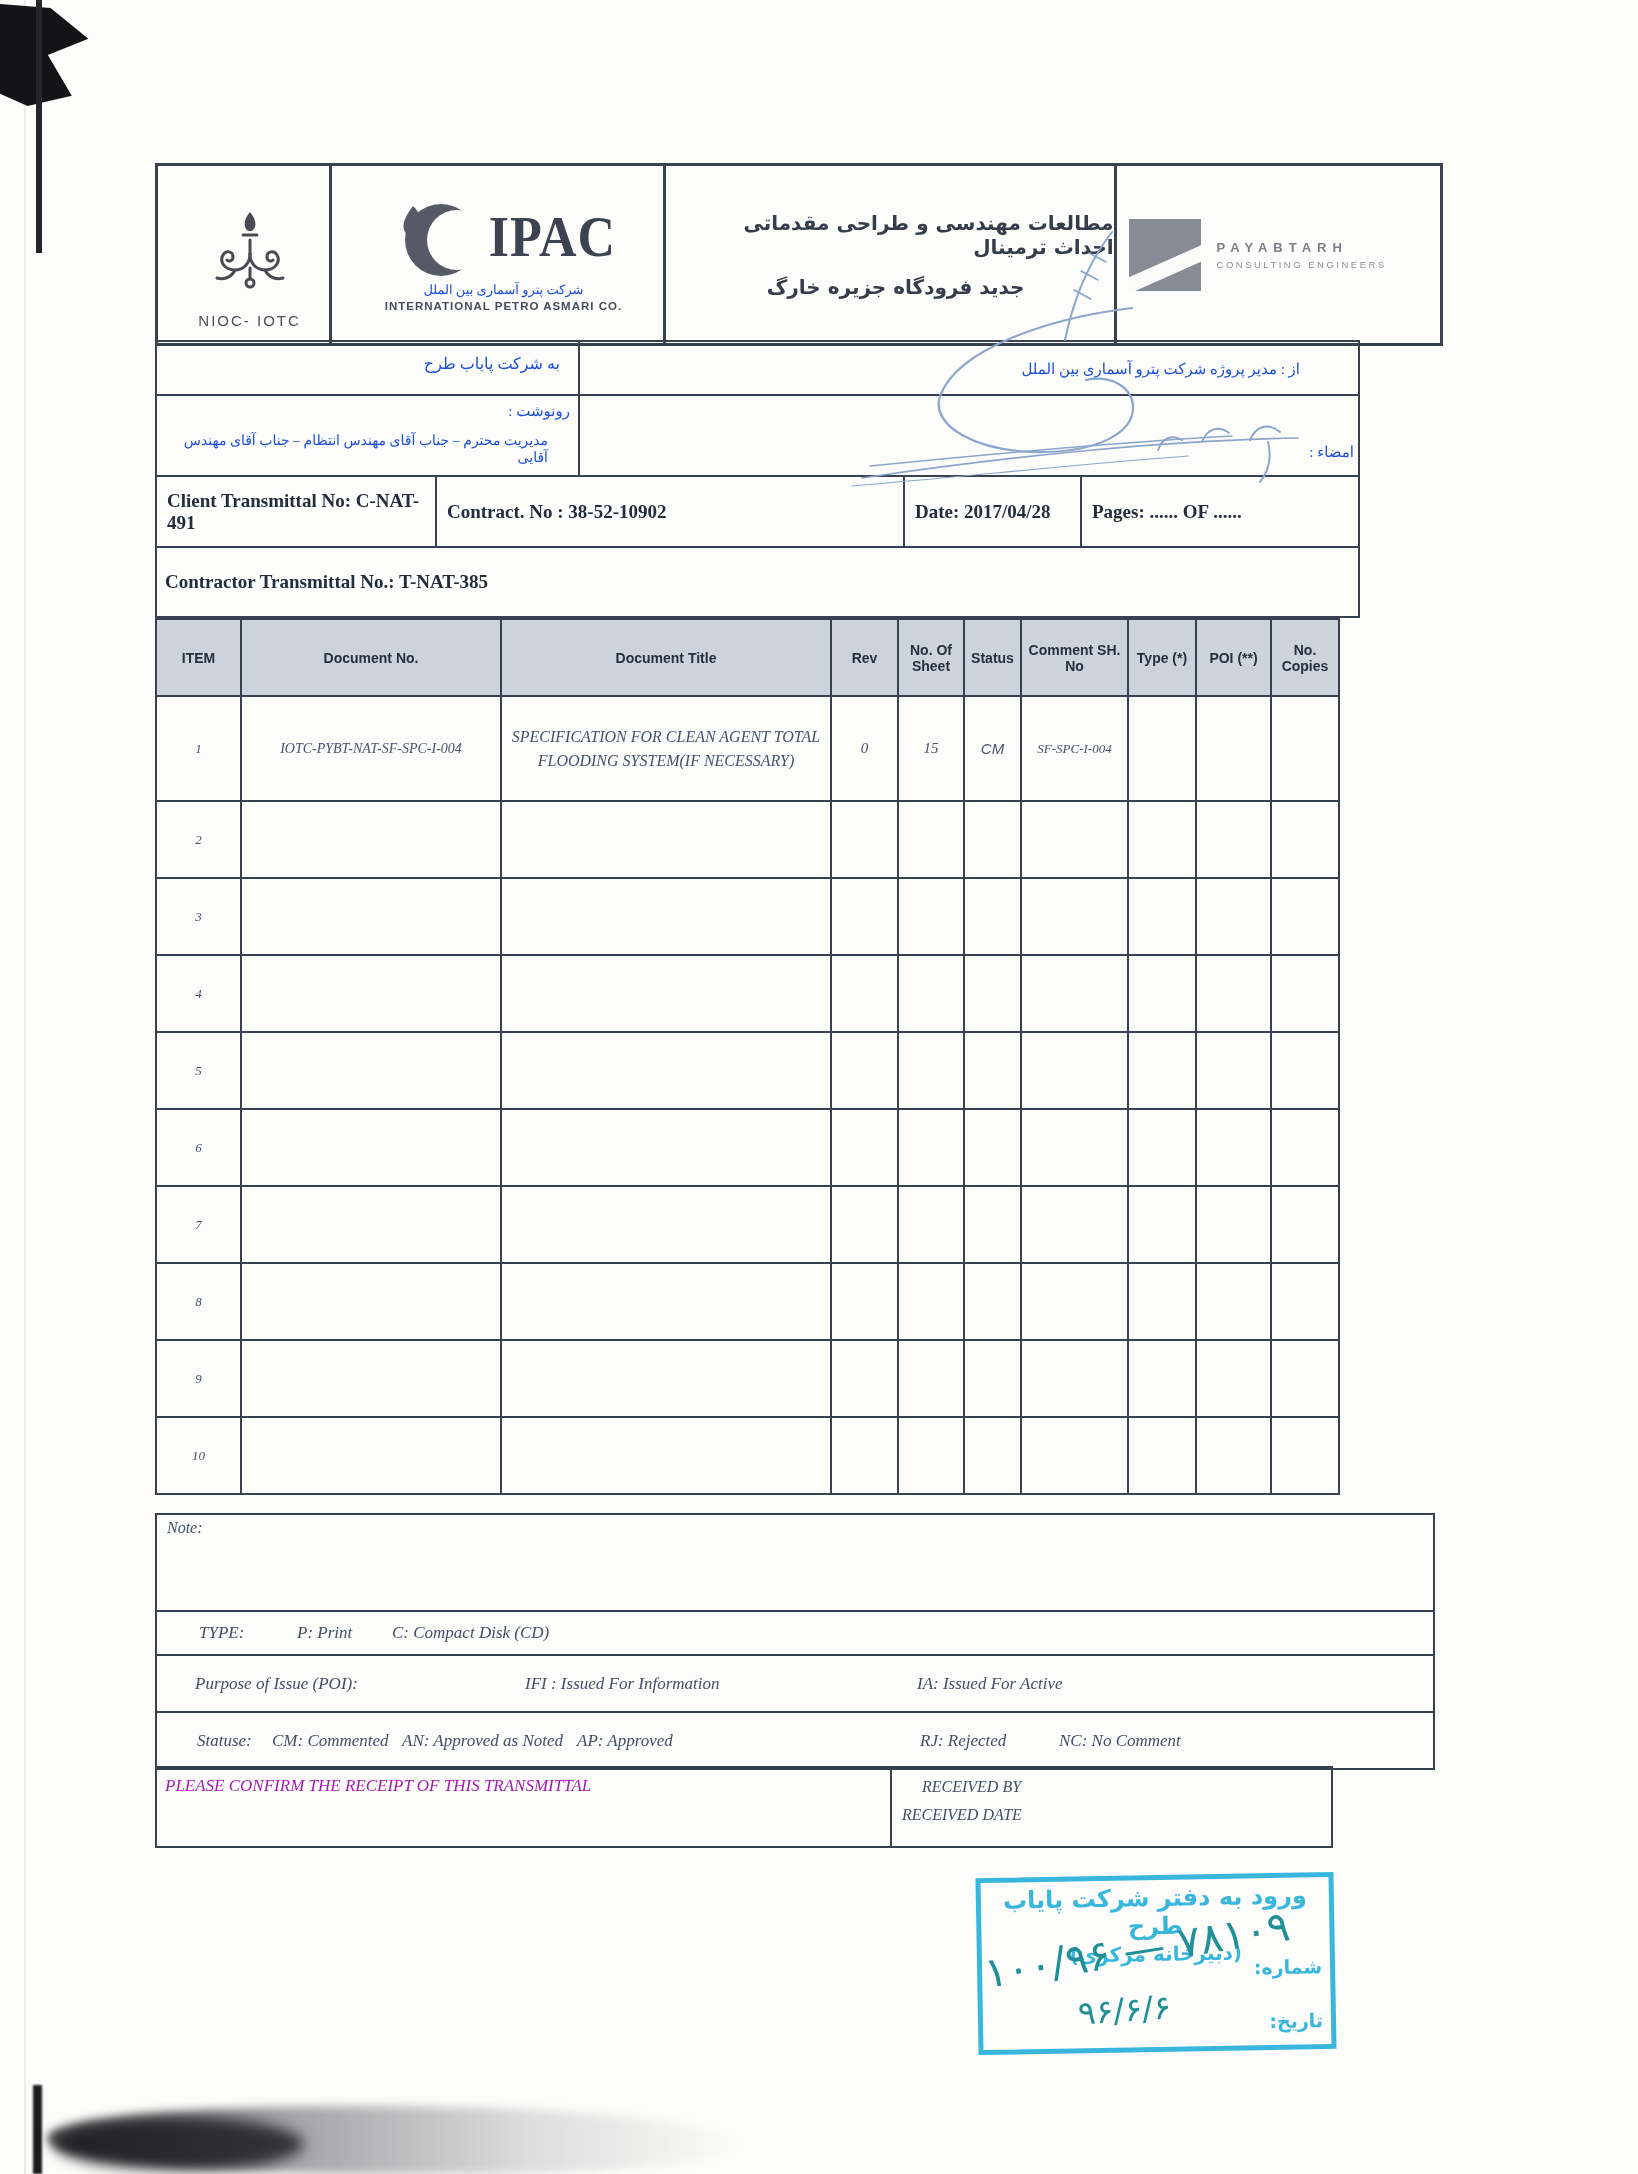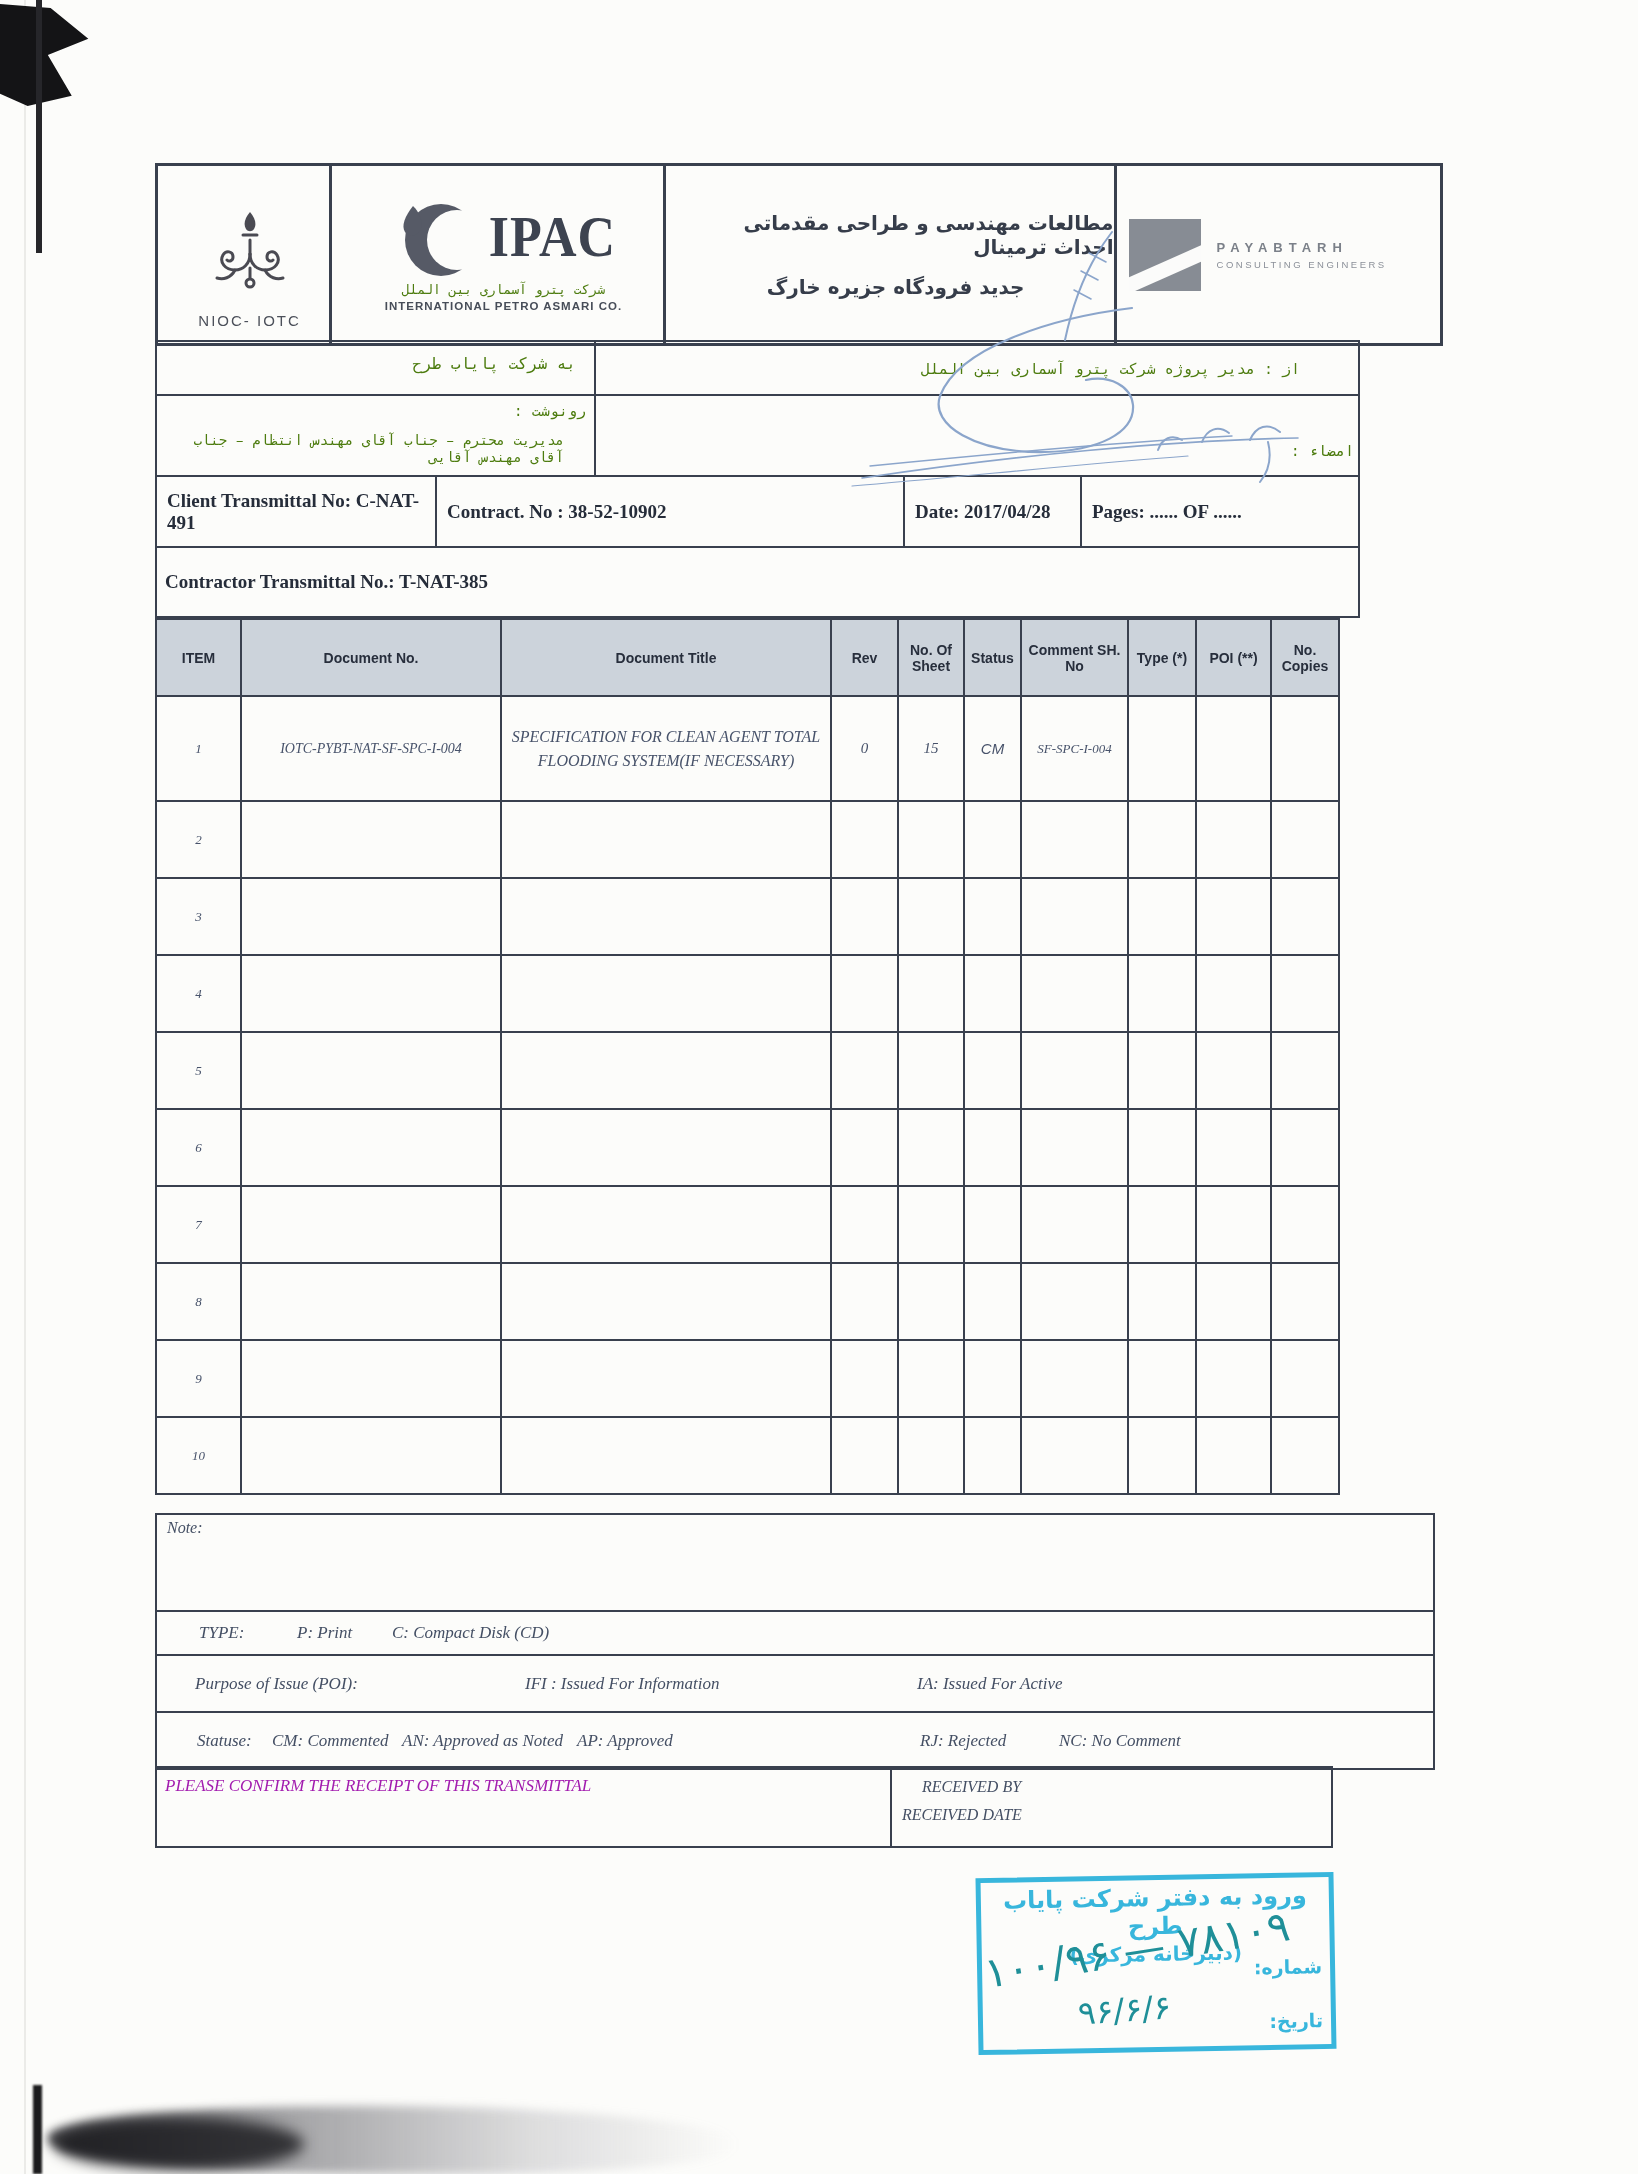--- a/index.html
+++ b/index.html
@@ -33,25 +33,25 @@
   .ipac-en{font-family:"Liberation Sans",sans-serif;font-weight:bold;font-size:11.5px;letter-spacing:1px;color:#474d58;margin-top:2px;}
   .title-cell{width:453px;display:flex;flex-direction:column;align-items:center;justify-content:center;gap:16px;}
   .title-fa{font-family:"DejaVu Sans",sans-serif;font-weight:bold;font-size:20px;color:#363d4a;}
   .payab-cell{width:325px;display:flex;align-items:center;justify-content:flex-start;padding-left:28px;gap:16px;}
   .payab-square{width:72px;height:72px;background:#878c94;position:relative;overflow:hidden;}
   .payab-stripe{position:absolute;left:-12px;bottom:14px;width:96px;height:15px;background:#fbfbfa;transform:rotate(-24deg);}
   .payab-text .nm{font-family:"Liberation Sans",sans-serif;font-weight:bold;font-size:13px;letter-spacing:6px;color:#7b8089;}
   .payab-text .sub{font-family:"Liberation Sans",sans-serif;font-size:9.5px;letter-spacing:2.5px;color:#8b9099;margin-top:4px;text-align:right;}
   
   .routing{display:flex;flex-direction:column;}
-  .routing .r-row{display:flex;box-sizing:border-box;padding-left:16px;}
+  .routing .r-row{display:flex;box-sizing:border-box;}
   .routing .r-row + .r-row{border-top:2px solid var(--line,#39404e);}
   .r-left{width:423px;border-right:2px solid var(--line,#39404e);box-sizing:border-box;position:relative;}
   .r-right{flex:1;position:relative;margin-top:8px;}
-  .fa{font-family:Liberation Mono, monospace;color:#4d7c0f;}
+  .fa{font-family:Liberation Serif, serif;color:#1d4ed8;}
   .to-line{position:absolute;right:18px;top:12px;font-size:16px;}
   .from-line{position:absolute;right:58px;top:10px;font-size:15px;}
   .cc-label{position:absolute;right:8px;top:6px;font-size:15px;}
   .cc-line{position:absolute;right:30px;top:36px;font-size:14px;}
   .sign-label{position:absolute;right:4px;bottom:14px;font-size:15px;}
   
   .tr-row{display:flex;}
   .tr-cell{box-sizing:border-box;border-right:2px solid var(--line,#39404e);display:flex;align-items:center;
            padding-left:10px;font-weight:bold;font-size:19px;color:#262d3a;}
   .tr-cell:last-child{border-right:none;}

